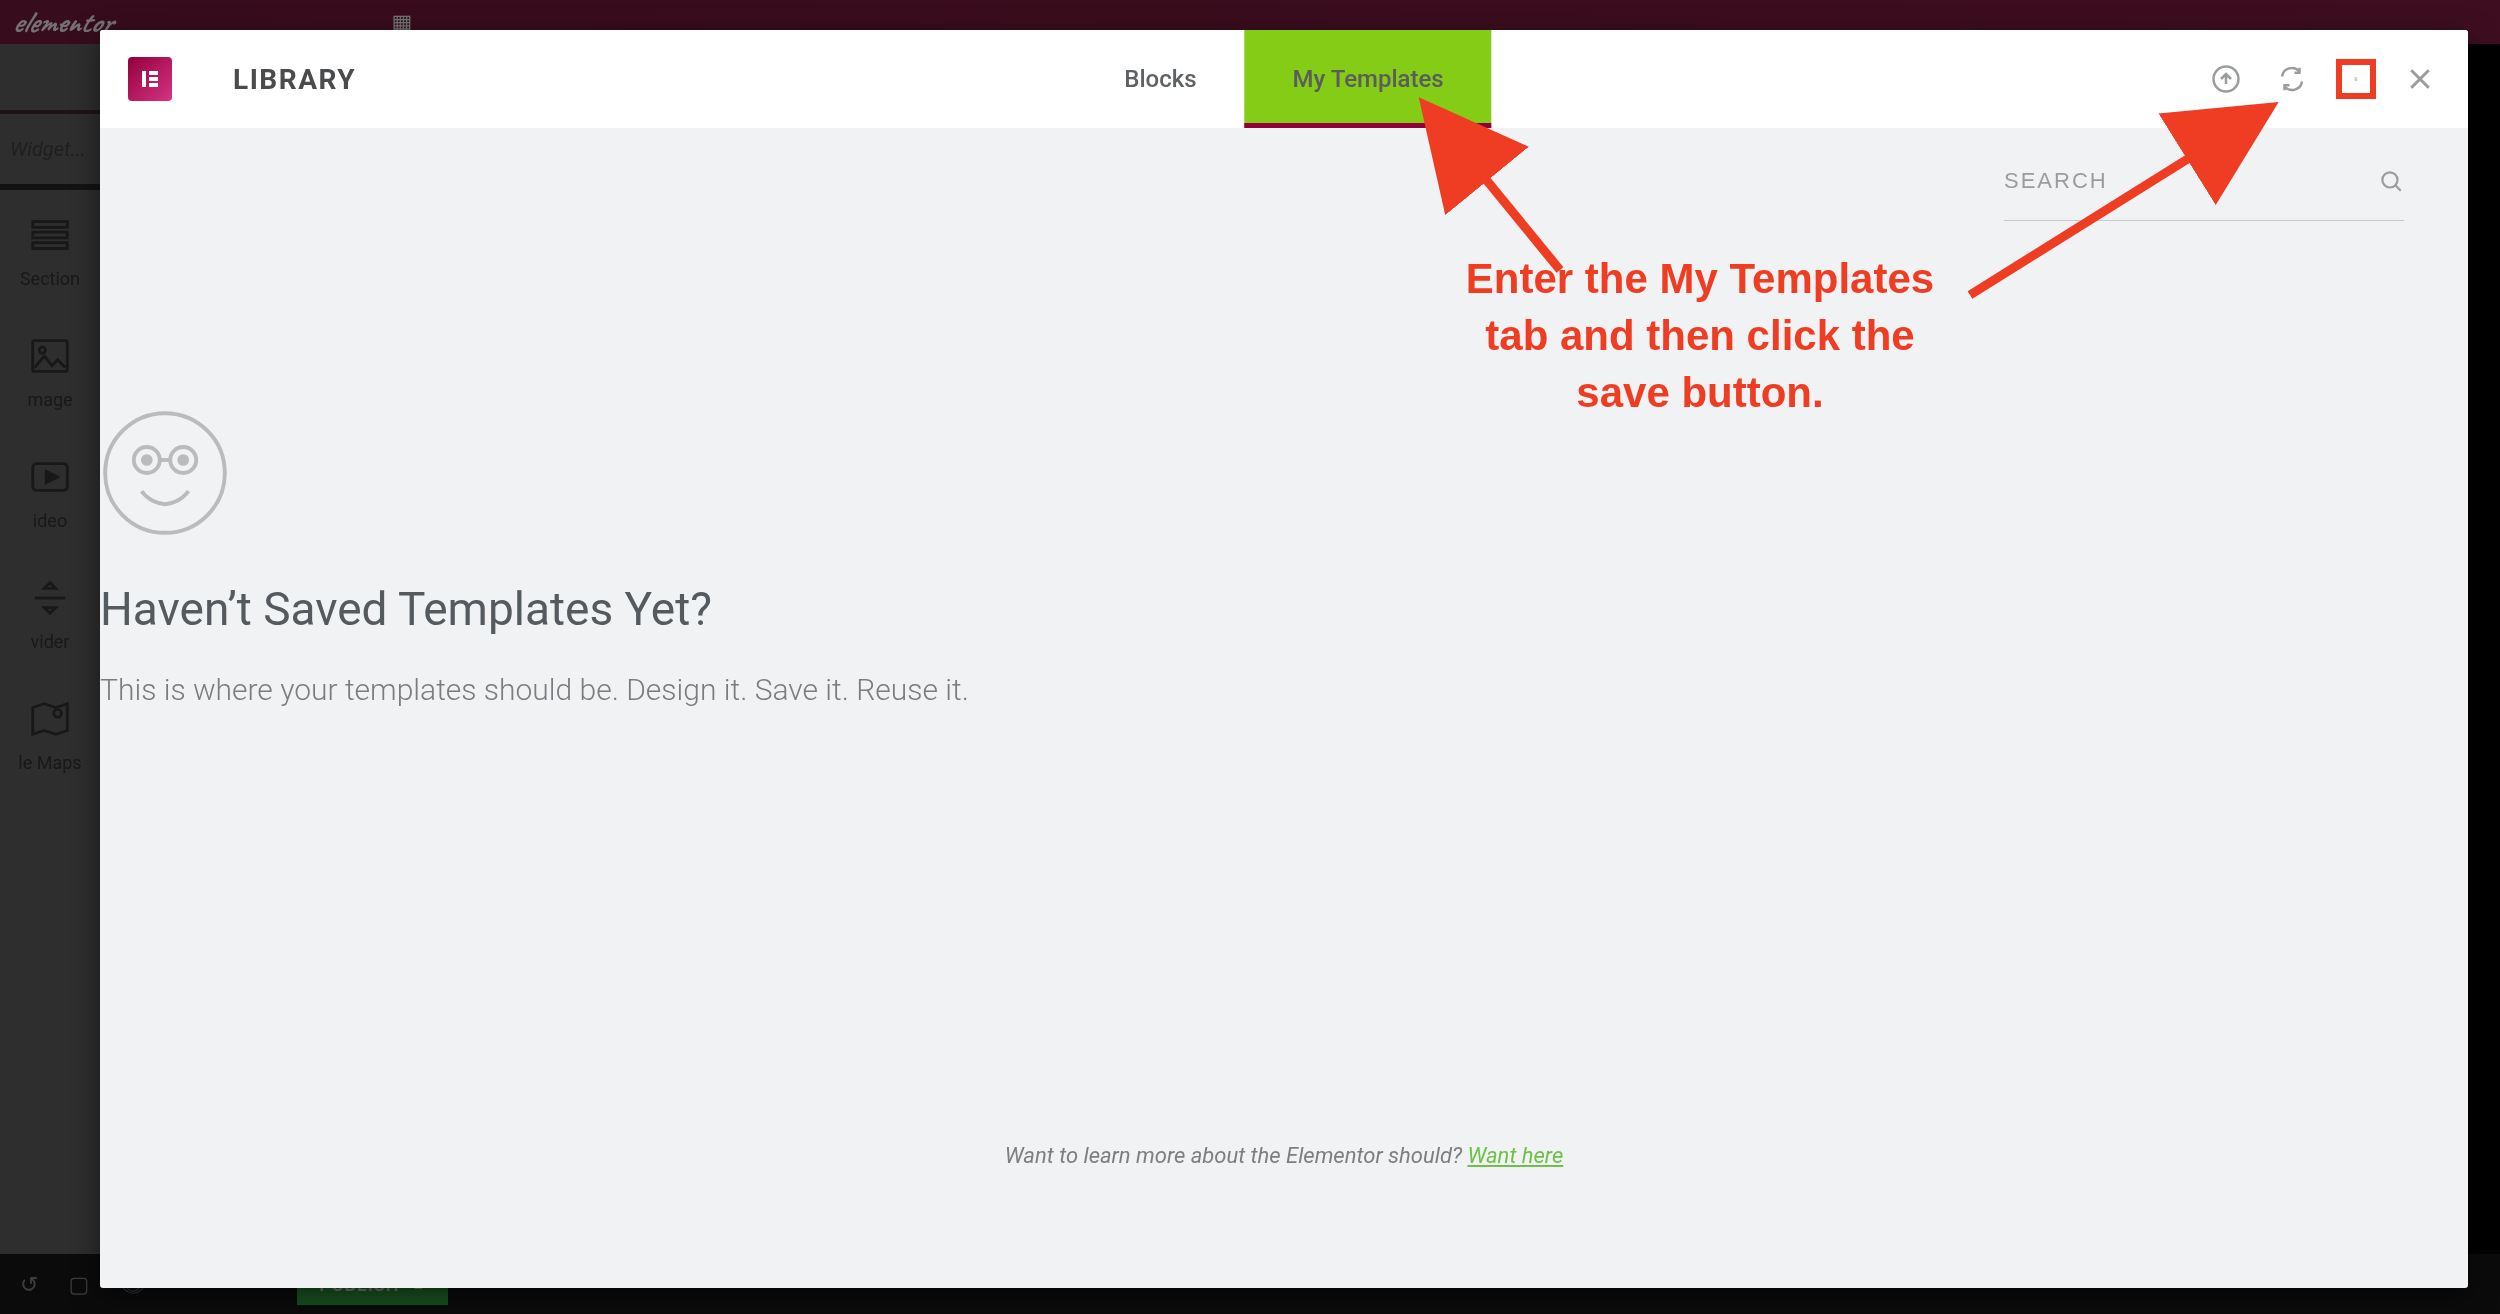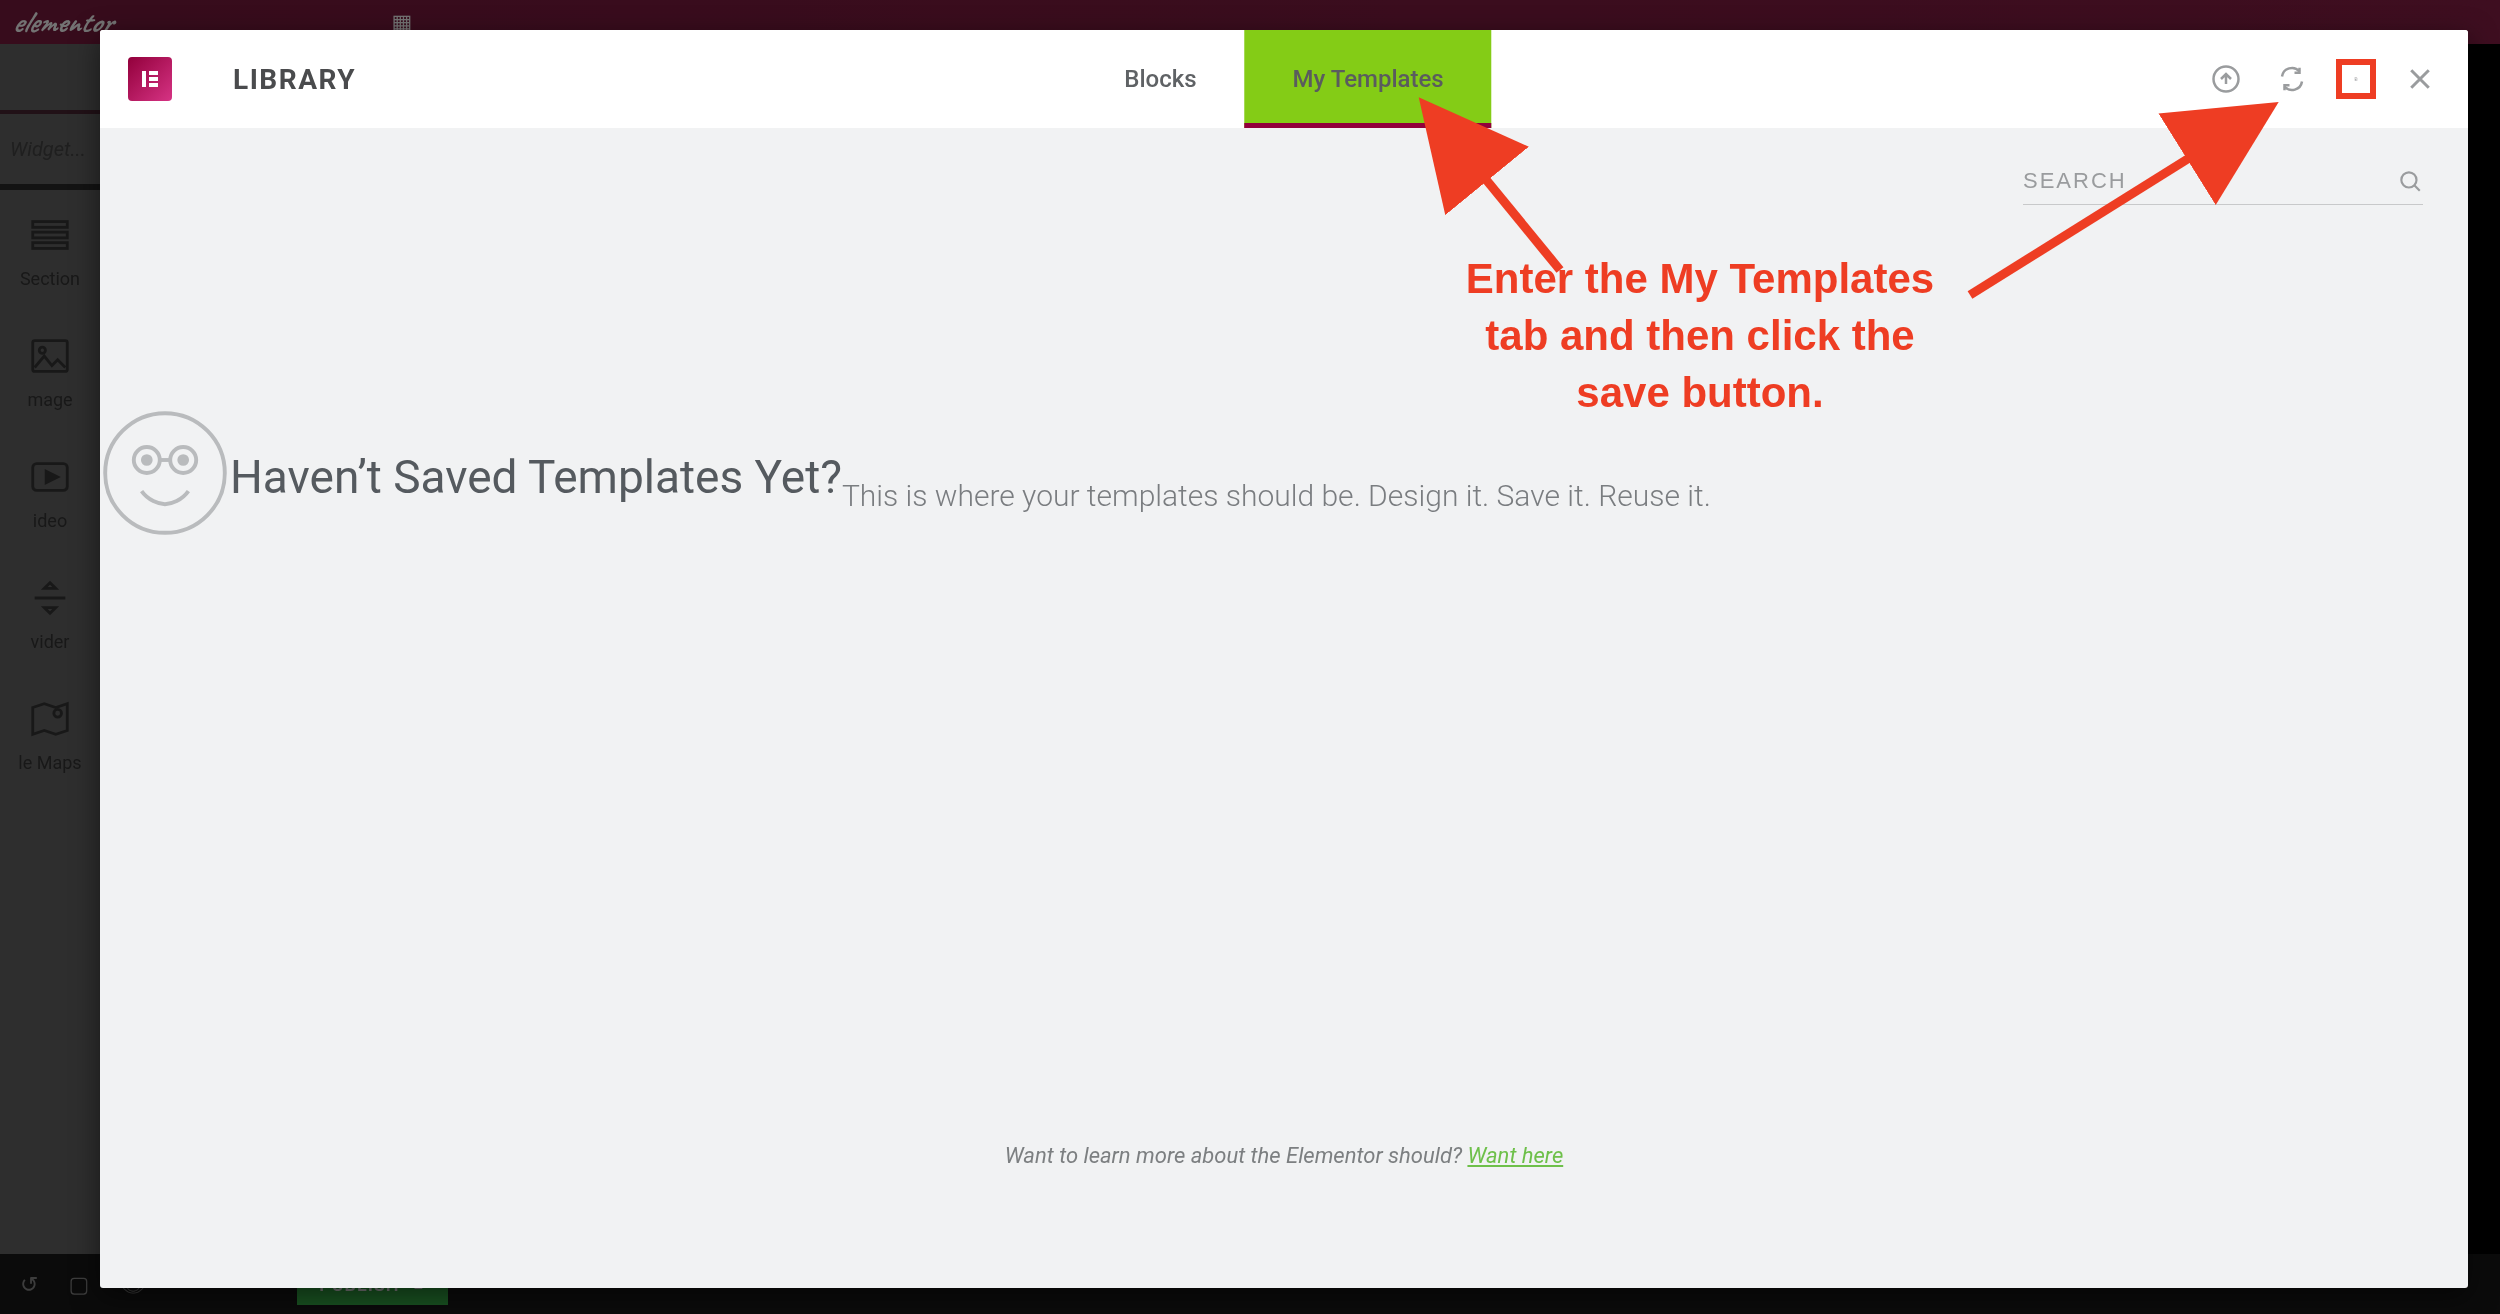--- a/index.html
+++ b/index.html
@@ -205,46 +205,47 @@
     .modal-body {
       flex: 1;
       position: relative;
       padding: 0;
       overflow: hidden;
     }
 
     .search-row {
       position: absolute;
       top: 40px;
-      right: 45px;
+      right: 64px;
       display: flex;
       align-items: center;
       border-bottom: 1px solid #c8c9ca;
       width: 400px;
-      padding-bottom: 10px;
+      padding-bottom: 26px;
     }
     .search-input {
       flex: 1;
       border: none;
       background: transparent;
       font-size: 22px;
       letter-spacing: 2px;
       color: #999;
       text-transform: uppercase;
       outline: none;
     }
     .search-input::placeholder { color: #9a9c9e; letter-spacing: 2px; }
     .search-row svg { width: 26px; height: 26px; color: #9a9c9e; }
 
     .empty-state {
       position: absolute;
       top: 280px;
       left: 0; right: 0;
       display: flex;
-      align-items: center;
+      flex-direction: column;
+      align-items: flex-start;
     }
     .face-icon {
       width: 130px; height: 130px;
       color: #b9bbbd;
       margin-bottom: 44px;
     }
     .empty-title {
       font-size: 46px;
       color: #555a5f;
       font-weight: 400;

